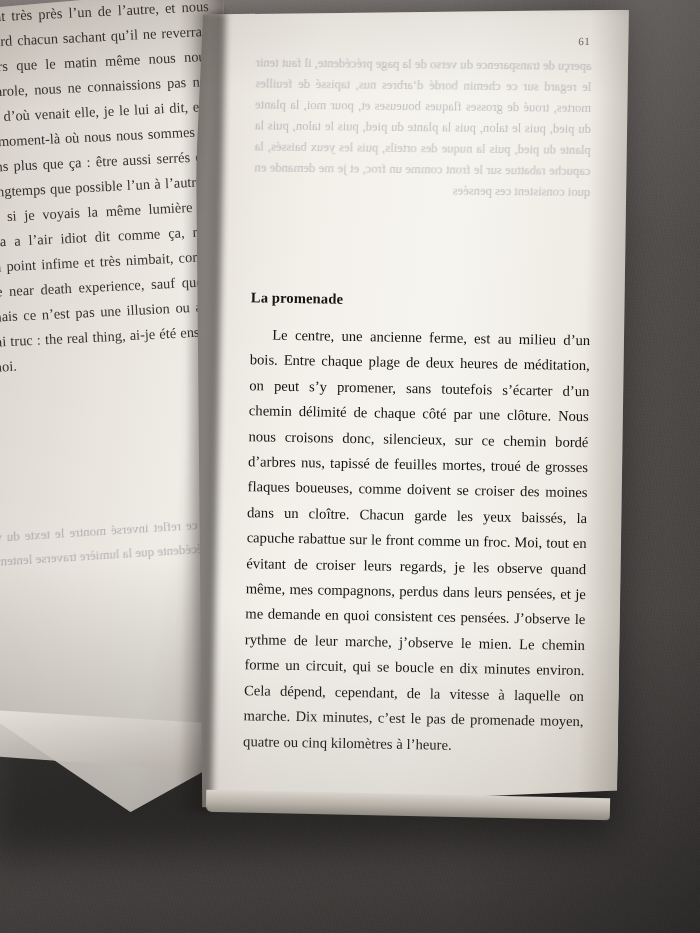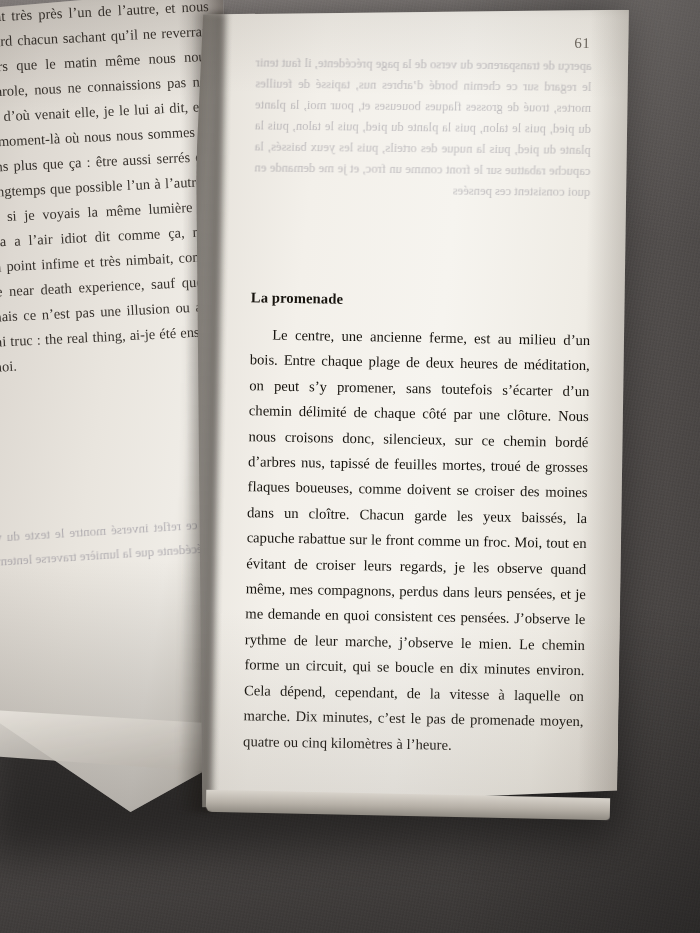--- a/index.html
+++ b/index.html
@@ -146,21 +146,21 @@
   }
   .page-right .top-glow {
     position: absolute; left:0; top:0; width:100%; height: 90px;
     background: linear-gradient(180deg, rgba(150,143,134,0.18), rgba(0,0,0,0));
   }
 
   .folio {
     position: absolute;
     right: 40px;
     top: 26px;
-    font-size: 15px;
+    font-size: 11px;
     color: #6d675f;
     letter-spacing: 0.5px;
   }
 
   
   .show-through {
     position: absolute;
     left: 58px;
     top: 48px;
     width: 336px;

